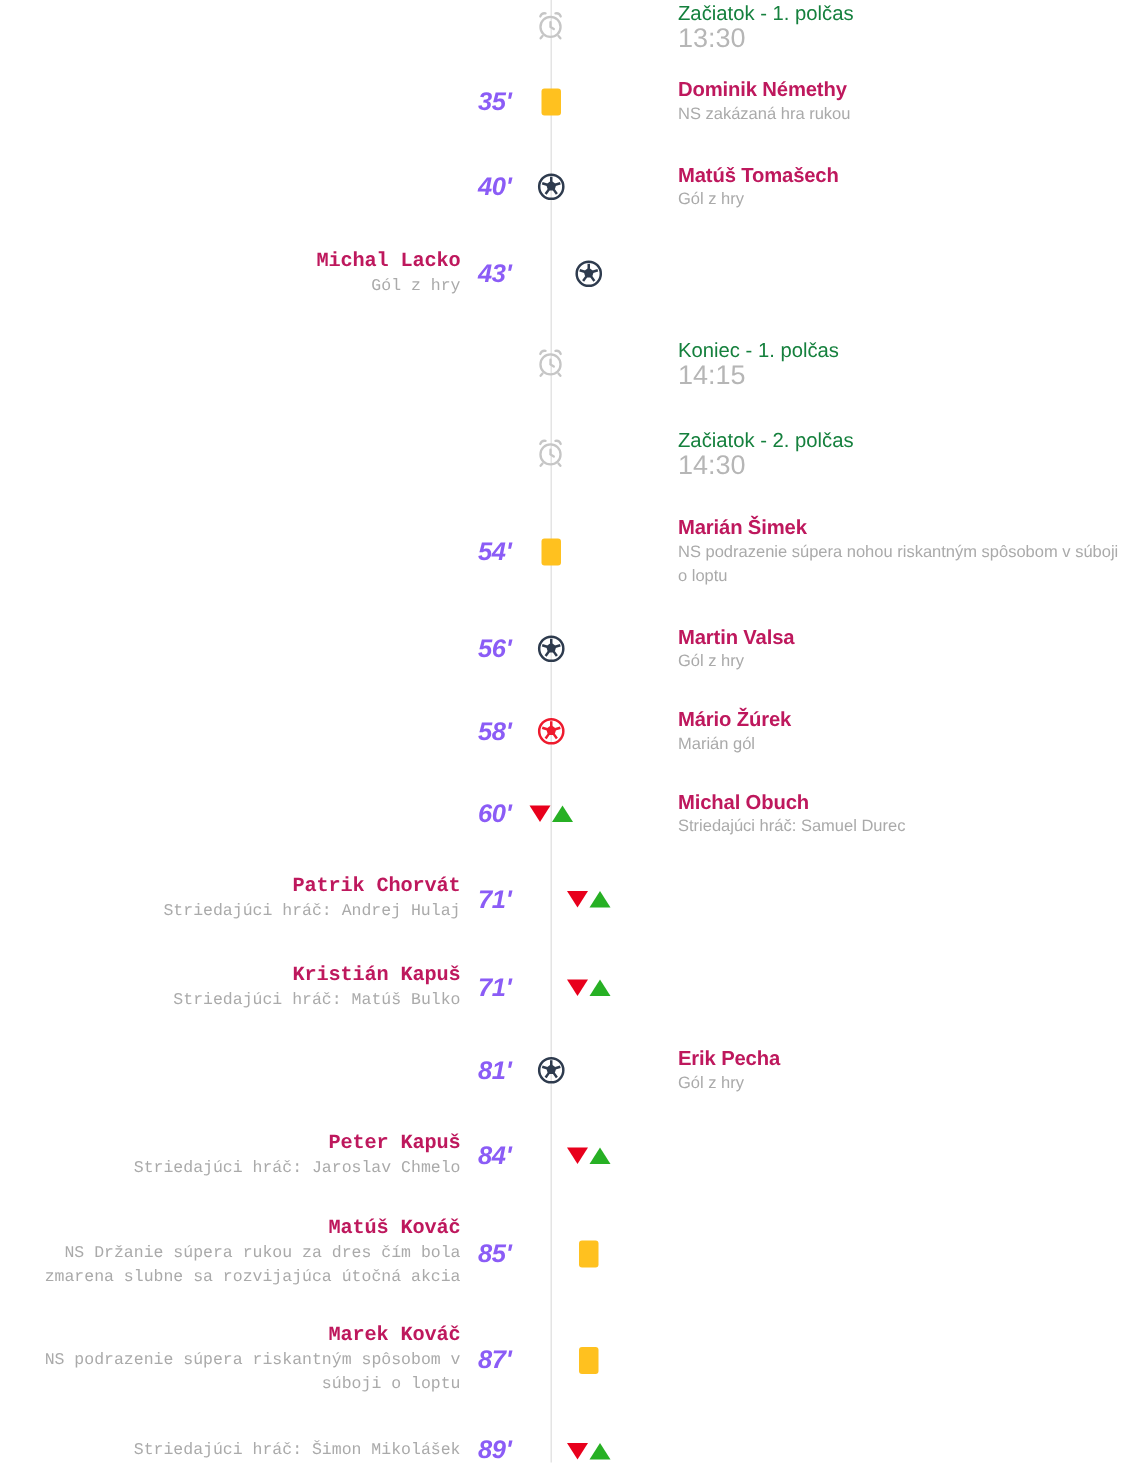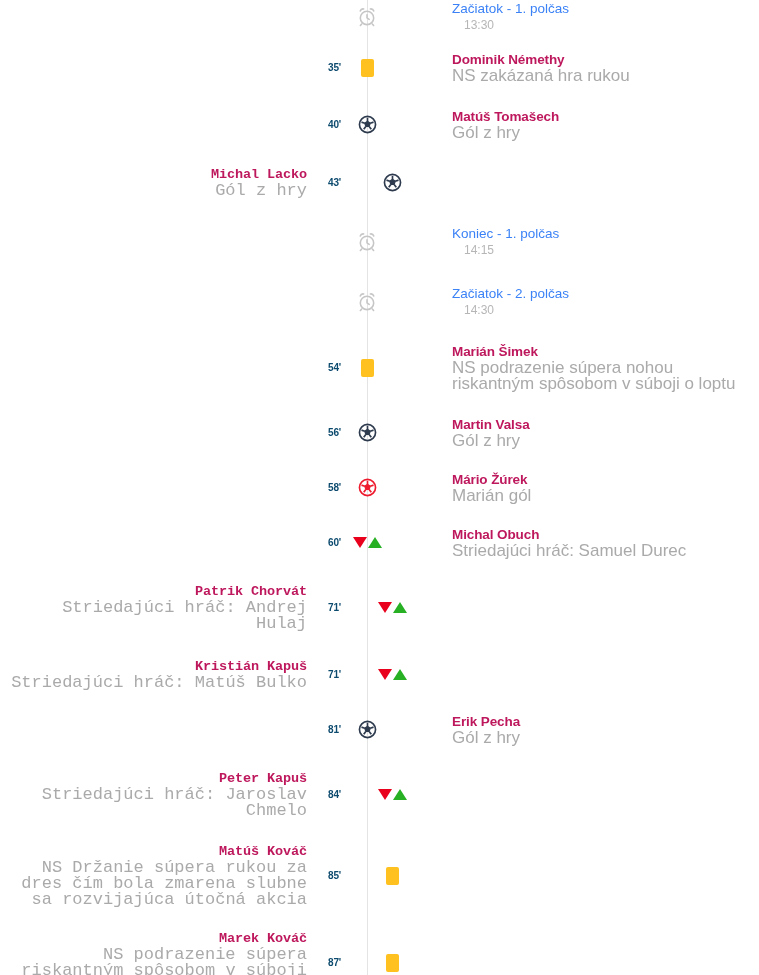--- a/index.html
+++ b/index.html
@@ -60,24 +60,25 @@
     justify-content: center;
     position: relative;
   }
 
   
   .minute {
     position: absolute;
     left: 0;
     width: 34px;
     text-align: right;
-    font-size: 10px;
+    font-size: 17px;
     font-weight: bold;
-    color: #0c4a6e;
+    color: #8b5cf6;
     letter-spacing: -0.2px;
+    font-style: italic;
   }
   .minute-mask {
     position: absolute;
     left: 8px;
     width: 30px;
     top: -7px;
     bottom: -7px;
     background: #ffffff;
   }
 
@@ -101,36 +102,35 @@
   .txt.align-left  { text-align: left; }
 
   .player {
     font-size: 13.5px;
     font-weight: bold;
     color: #be185d;
     line-height: 17px;
     letter-spacing: -0.1px;
   }
   .detail {
-    font-size: 17px;
+    font-size: 11px;
     color: #aaaaaa;
     line-height: 16px;
     font-weight: normal;
   }
   .clock-title {
     font-size: 13.5px;
     font-weight: normal;
-    color: #3b82f6;
+    color: #15803d;
     line-height: 17px;
   }
   .clock-time {
-    font-size: 12px;
+    font-size: 18px;
     color: #b6b6b6;
     line-height: 16px;
-    margin-left: 12px;
   }
 
   
   .side-right .txt { margin-left: 0; }
 
   
   .card {
     width: 13px;
     height: 18px;
     border-radius: 2px;

